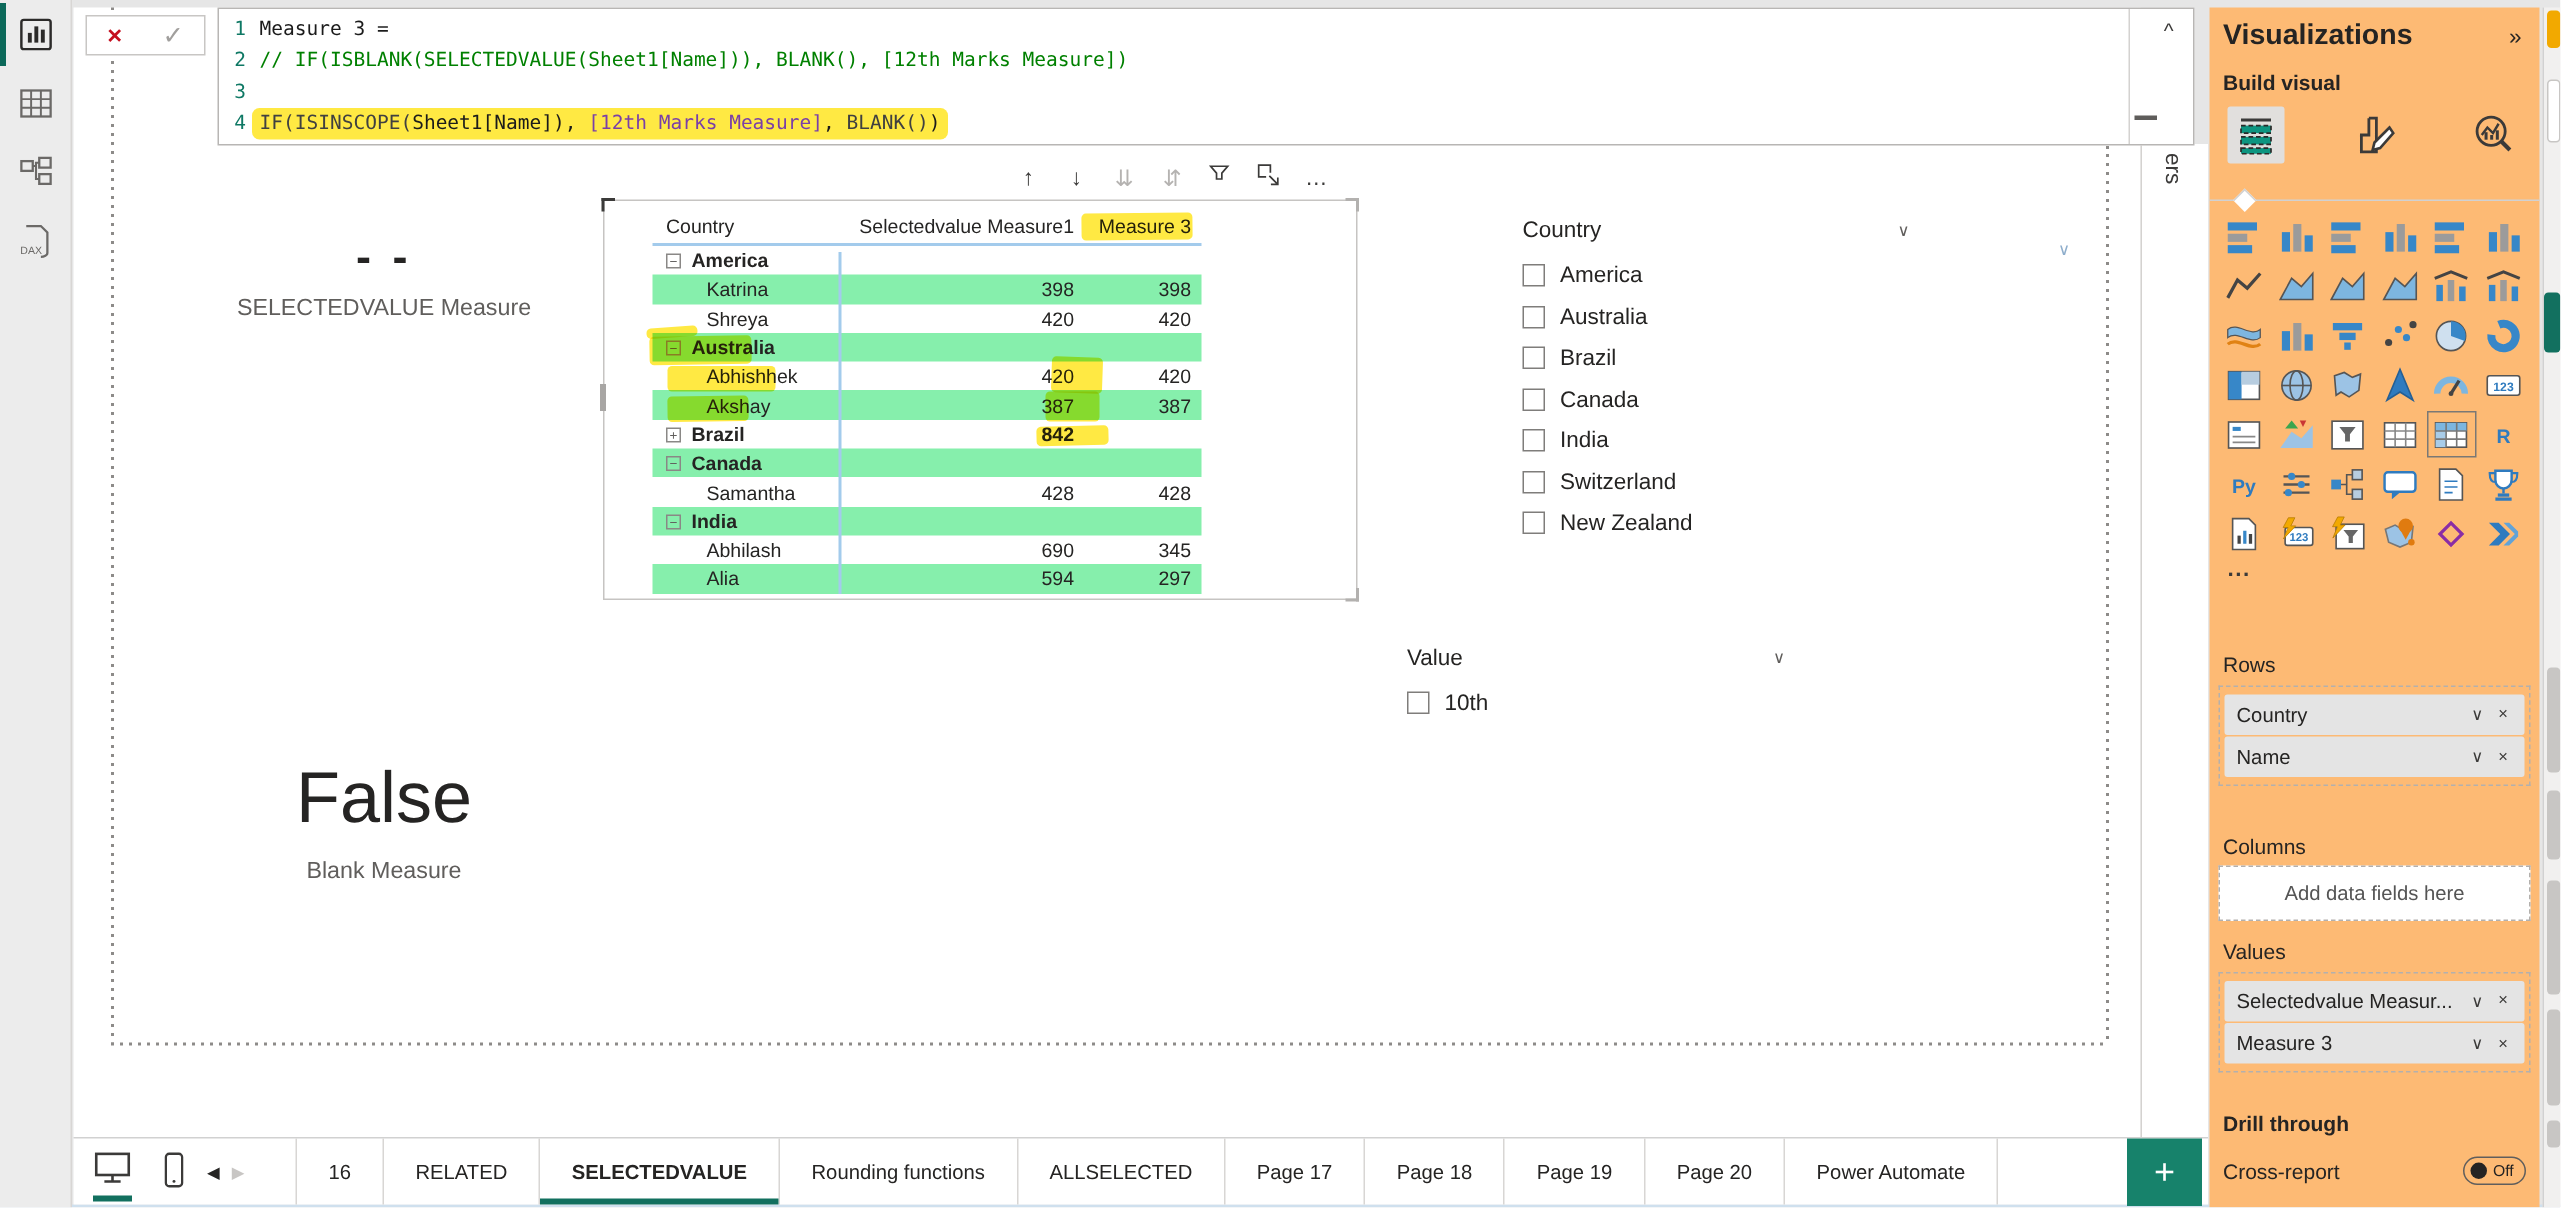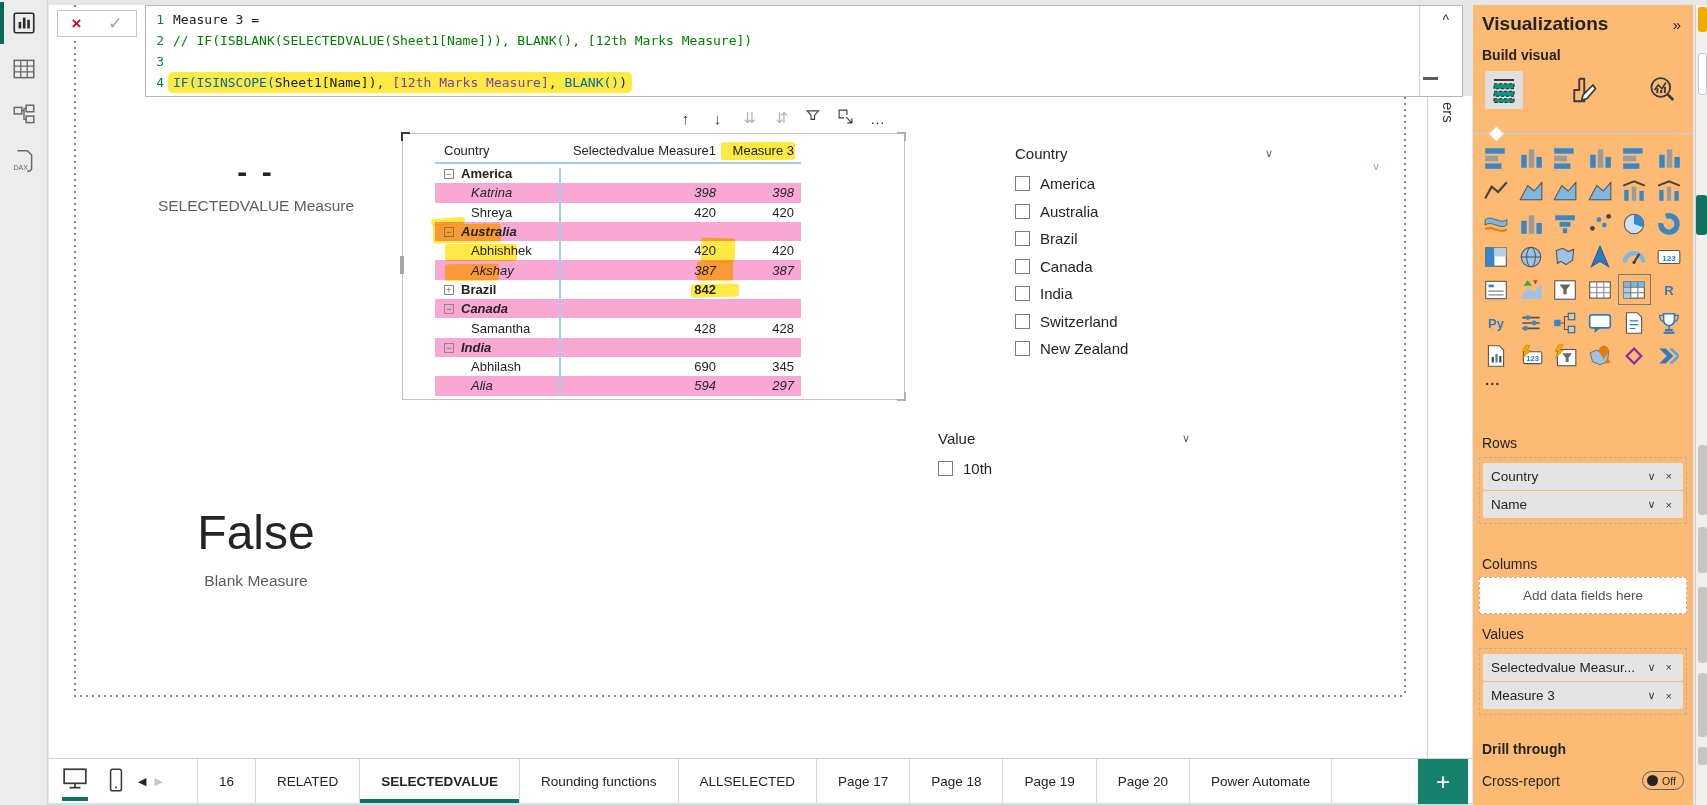--- a/index.html
+++ b/index.html
@@ -17,32 +17,32 @@
   .doth { position:absolute; height:2px; background-image:repeating-linear-gradient(to right,#8d8b89 0 2px,transparent 2px 6px); }
 
   
   #commit-box { position:absolute; left:57px; top:10px; width:80px; height:27px; background:#fff; border:1px solid #c8c6c4; display:flex; align-items:center; justify-content:space-around; z-index:7; }
   #commit-box .x { color:#c50f1f; font-size:17px; font-weight:bold; cursor:pointer; }
   #commit-box .v { color:#a19f9d; font-size:17px; font-weight:bold; cursor:pointer; }
   #formula-bar { position:absolute; left:145px; top:5px; width:1318px; height:92px; background:#fff; border:1px solid #b8b6b4; z-index:6; }
   #code-lines { position:absolute; left:2px; top:3px; right:46px; bottom:0; font-family:"DejaVu Sans Mono","Liberation Mono",monospace; font-size:13px; line-height:21px; white-space:pre; overflow:hidden; }
   .code-line { height:21px; display:flex; }
   .lnum { width:16px; text-align:right; margin-right:9px; color:#0e7864; flex:none; }
-  .tok-plain { color:#1b1b1b; } .tok-comment { color:#008000; } .tok-func { color:#0369a1; } .tok-measure { color:#7a3fa8; }
+  .tok-plain { color:#1b1b1b; } .tok-comment { color:#008000; } .tok-func { color:#404040; } .tok-measure { color:#7a3fa8; }
   .hl4 { background:#ffe943; border-radius:5px; padding:0 5px; margin-left:-5px; }
   #fb-right { position:absolute; right:0; top:0; width:43px; height:100%; border-left:1px solid #d4d2d0; }
   #fb-collapse { position:absolute; right:13px; top:6px; color:#3b3a39; font-size:14px; cursor:pointer; }
   #fb-thumb { position:absolute; left:3px; top:71px; width:15px; height:2.5px; background:#5f5d5b; }
 
   
   #matrix { position:absolute; left:353px; top:128px; width:503px; height:267px; background:#fff; border:1px solid #c6c4c2; z-index:2; }
   .hcorner { position:absolute; width:9px; height:9px; }
   .mtable { position:absolute; left:32px; top:4px; width:366px; }
   .mrow { display:flex; height:19.3px; align-items:center; }
-  .mrow.alt { background:#f9a8d4;font-style:italic; }
+  .mrow.alt { background:#86efac; }
   .mhead { display:flex; height:26px; align-items:center; border-bottom:2px solid #a3cbec; }
   .mc1 { width:124px; padding-left:9px; flex:none; }
   .mc2 { width:164px; text-align:right; padding-right:7px; flex:none; }
   .mc3 { width:76px; text-align:right; padding-right:5px; flex:none; }
   .lvl0 { font-weight:bold; } .lvl1 .mc1 { padding-left:36px; }
   .tgl { display:inline-block; width:10px; height:10px; border:1px solid #8a8886; font-size:9px; line-height:8px; text-align:center; color:#605e5c; margin-right:7px; font-weight:normal; vertical-align:1px; }
   .colsep { position:absolute; left:156px; top:34px; width:1.5px; height:228px; background:#a3cbec; }
   .marker { position:absolute; background:#ffe943; mix-blend-mode:multiply; border-radius:3px; z-index:5; }
   #vh-toolbar { position:absolute; left:627px; top:103px; display:flex; gap:13px; align-items:center; color:#3b3a39; font-size:15px; z-index:3; }
   #vh-toolbar span { cursor:pointer; width:19px; text-align:center; }

